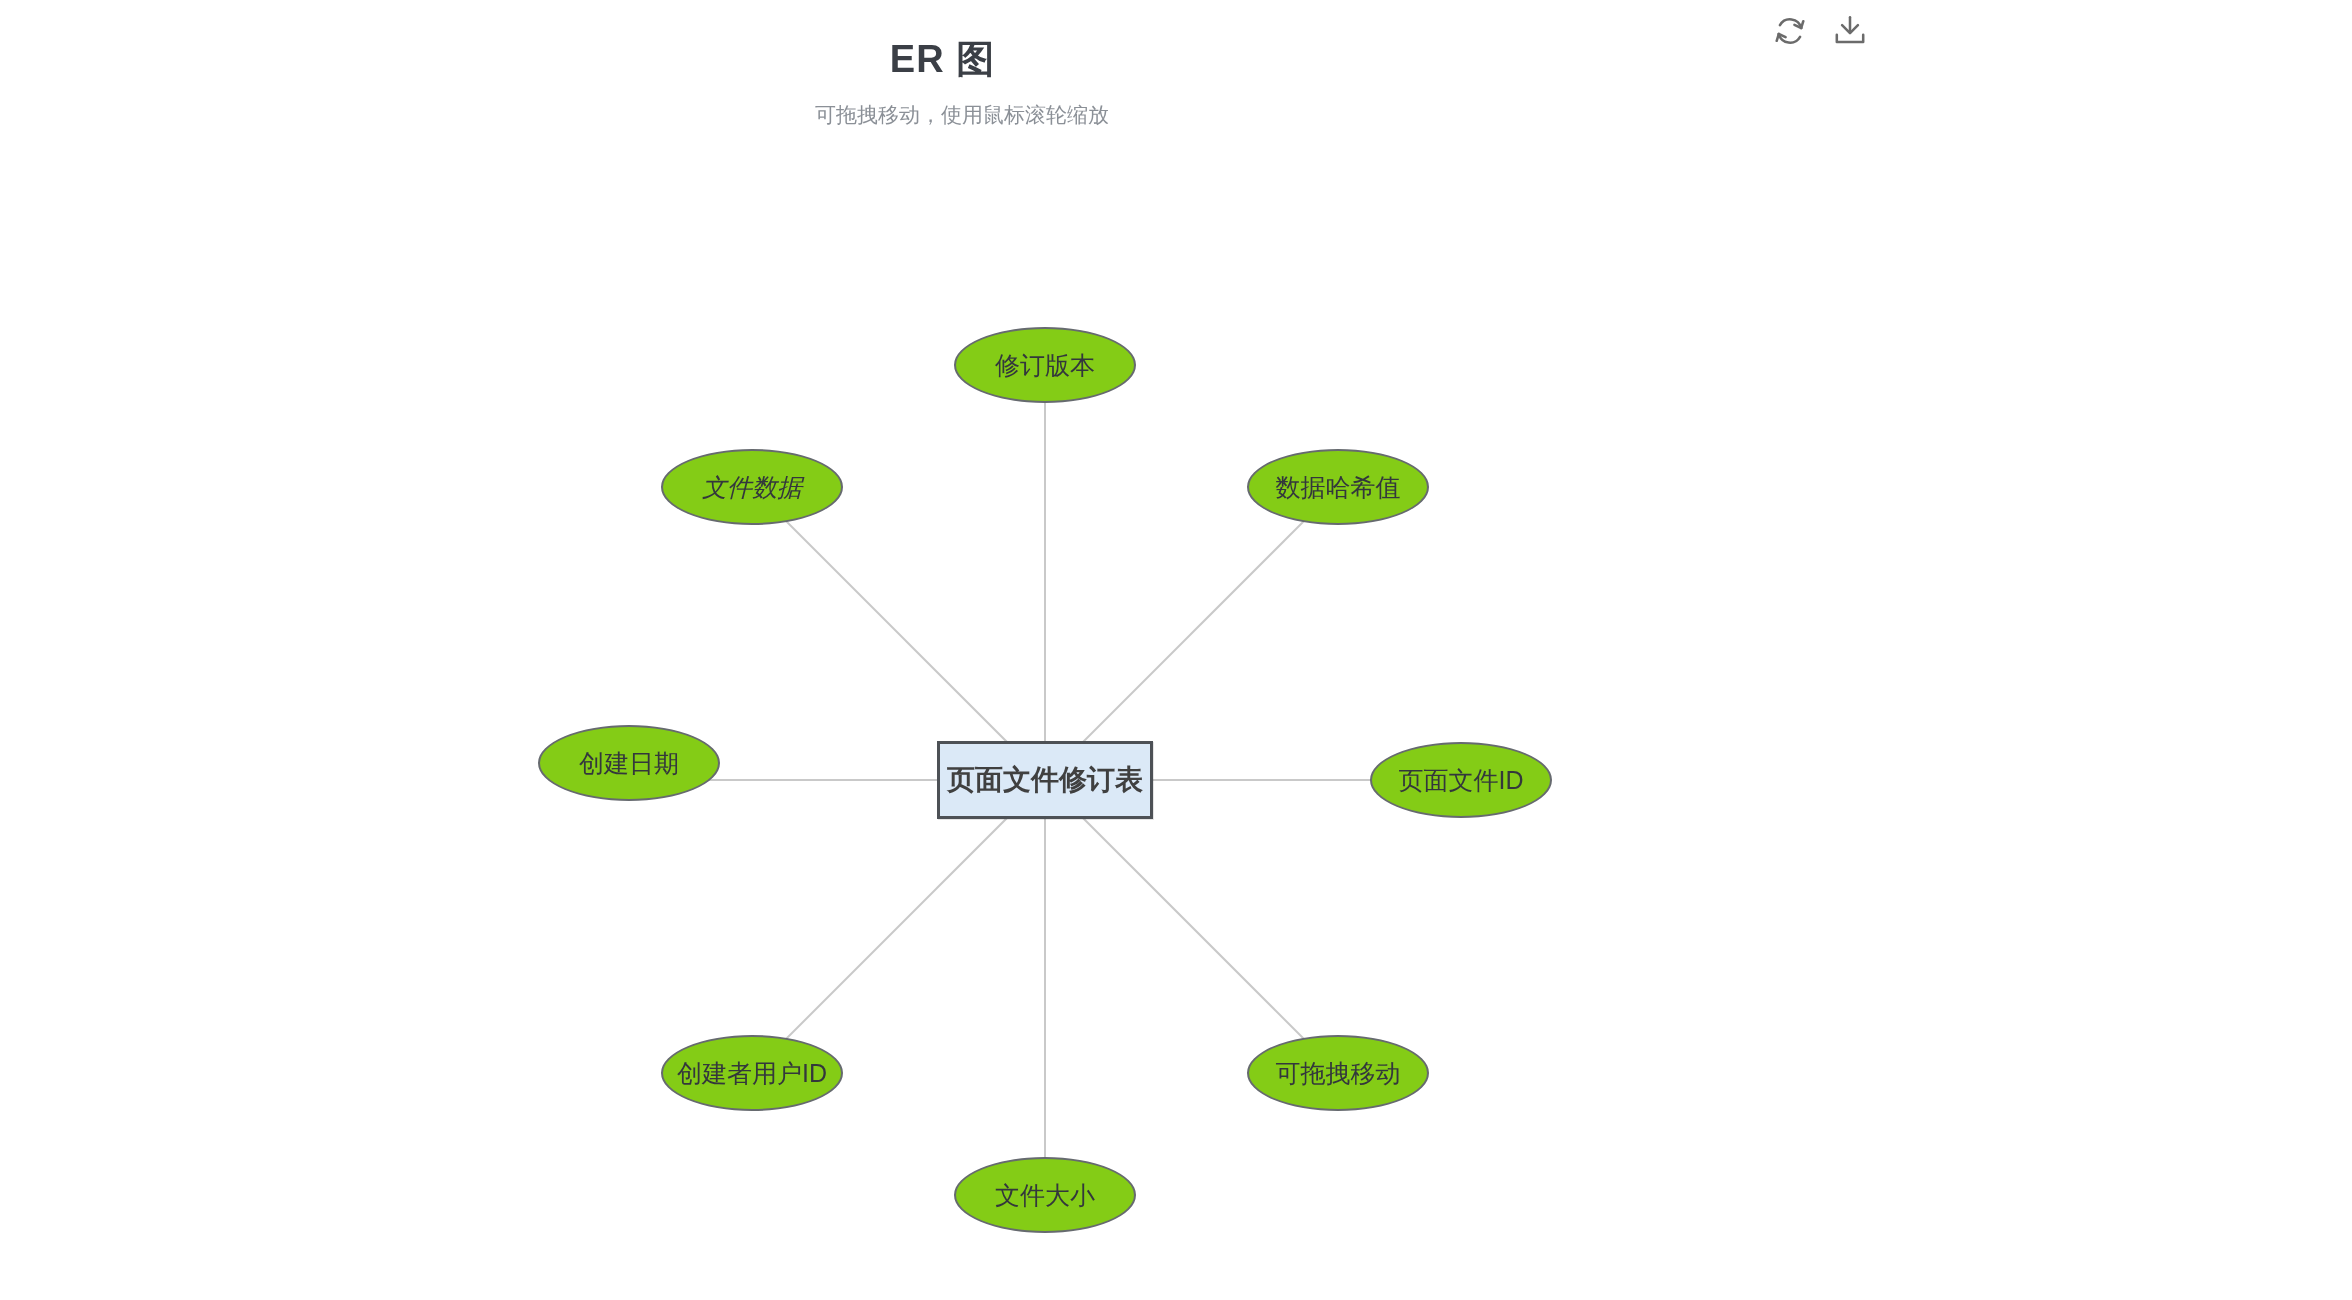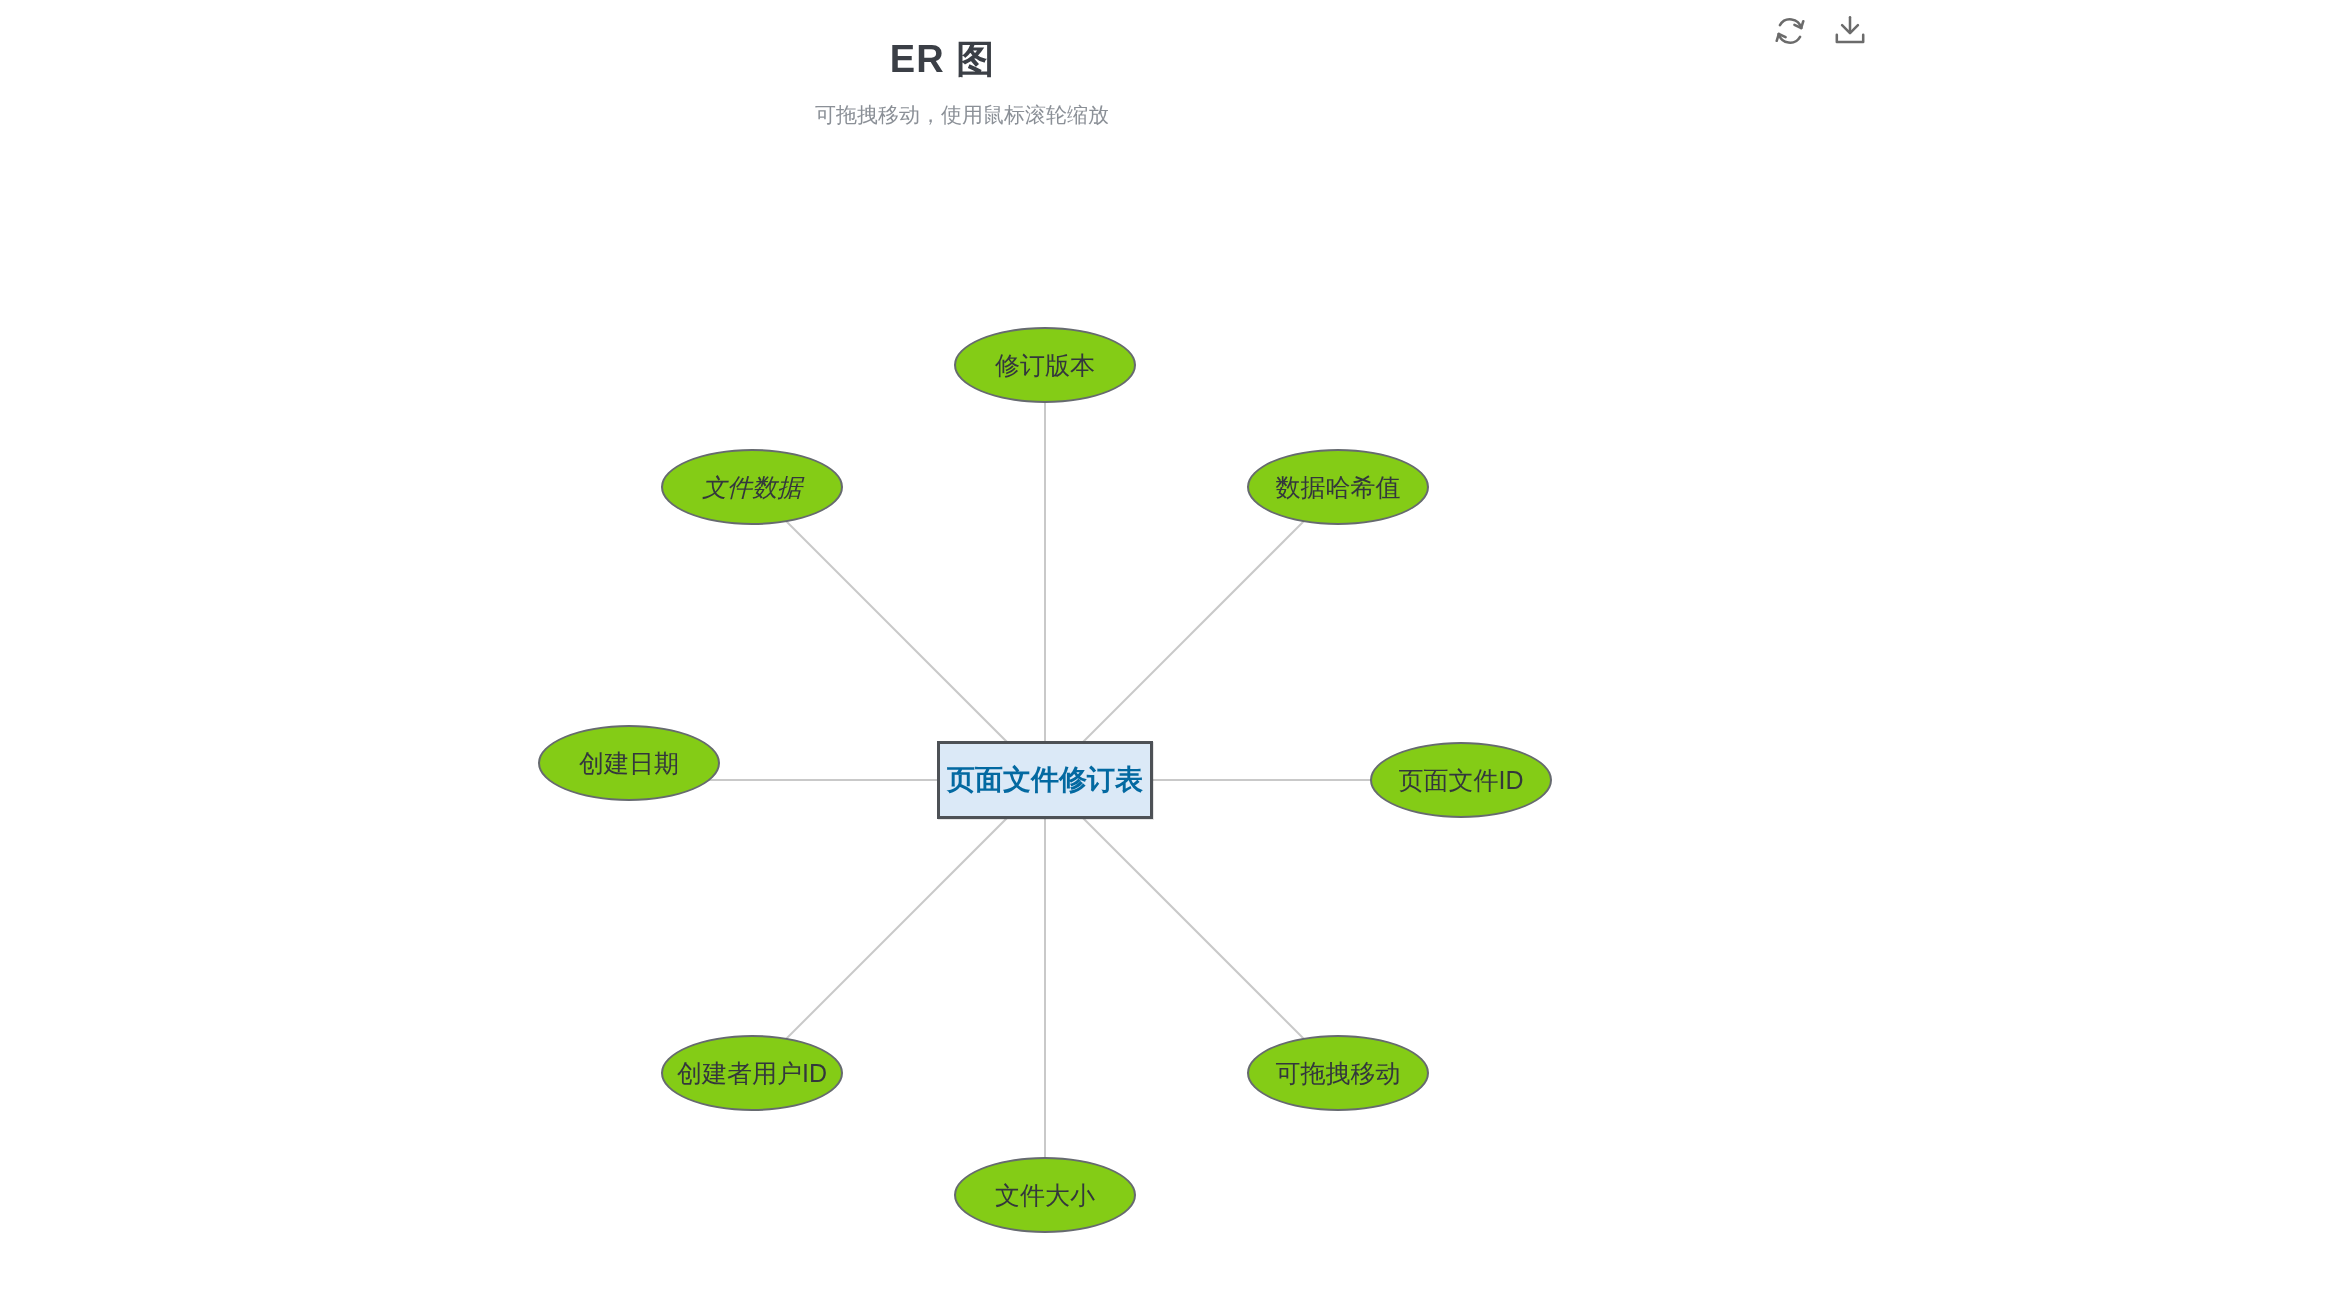--- a/index.html
+++ b/index.html
@@ -48,21 +48,21 @@
     width: 182px; height: 76px;
     background: #84cc16;
     border: 2px solid #666a6f;
     border-radius: 50%;
     font-size: 25px; color: #33373c;
   }
   .entity {
     width: 216px; height: 78px;
     background: #dbe9f7;
     border: 3px solid #4d5156;
-    font-size: 28px; font-weight: bold; color: #0369a1;
+    font-size: 28px; font-weight: bold; color: #404040;
     box-shadow: 1px 1px 0 rgba(0,0,0,0.10);
   }
 
   
   .entity          { left: 937px;  top: 741px;  }
   .attr-top        { left: 954px;  top: 327px;  }
   .attr-top-right  { left: 1247px; top: 449px;  }
   .attr-right      { left: 1370px; top: 742px; justify-content: center;  }
   .attr-bottom-right{ left: 1247px; top: 1035px; }
   .attr-bottom     { left: 954px;  top: 1157px; }

